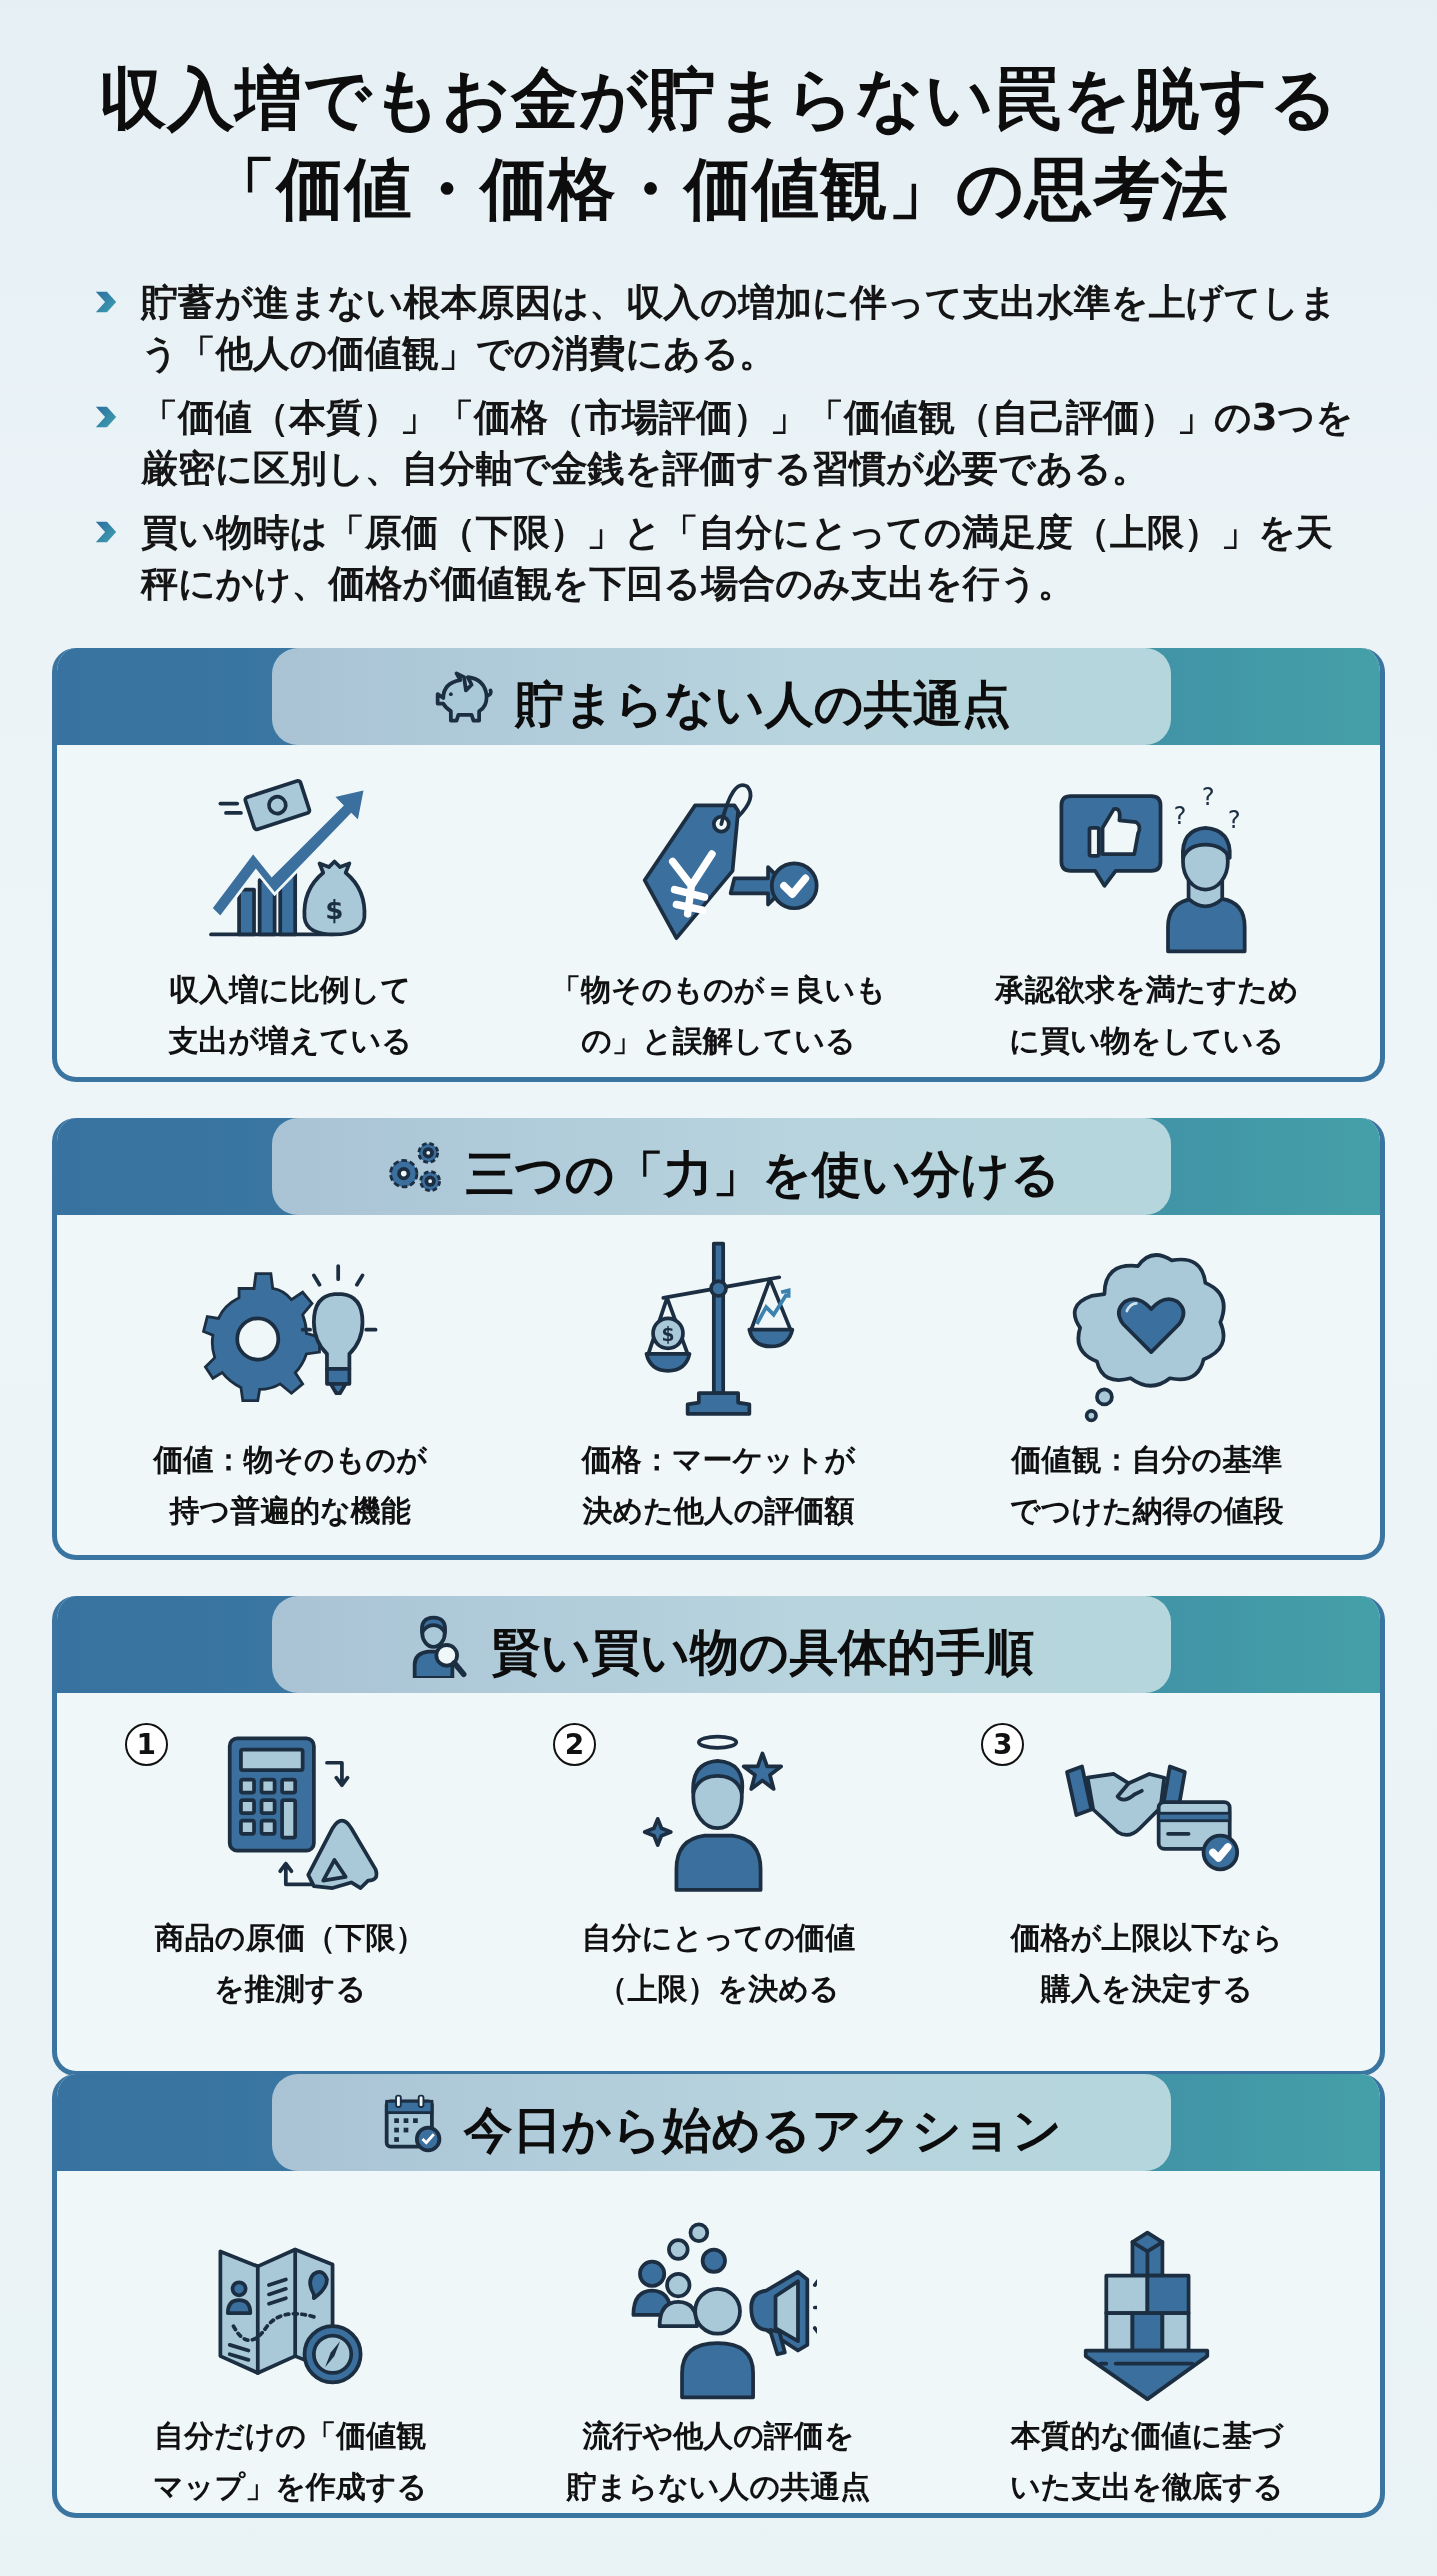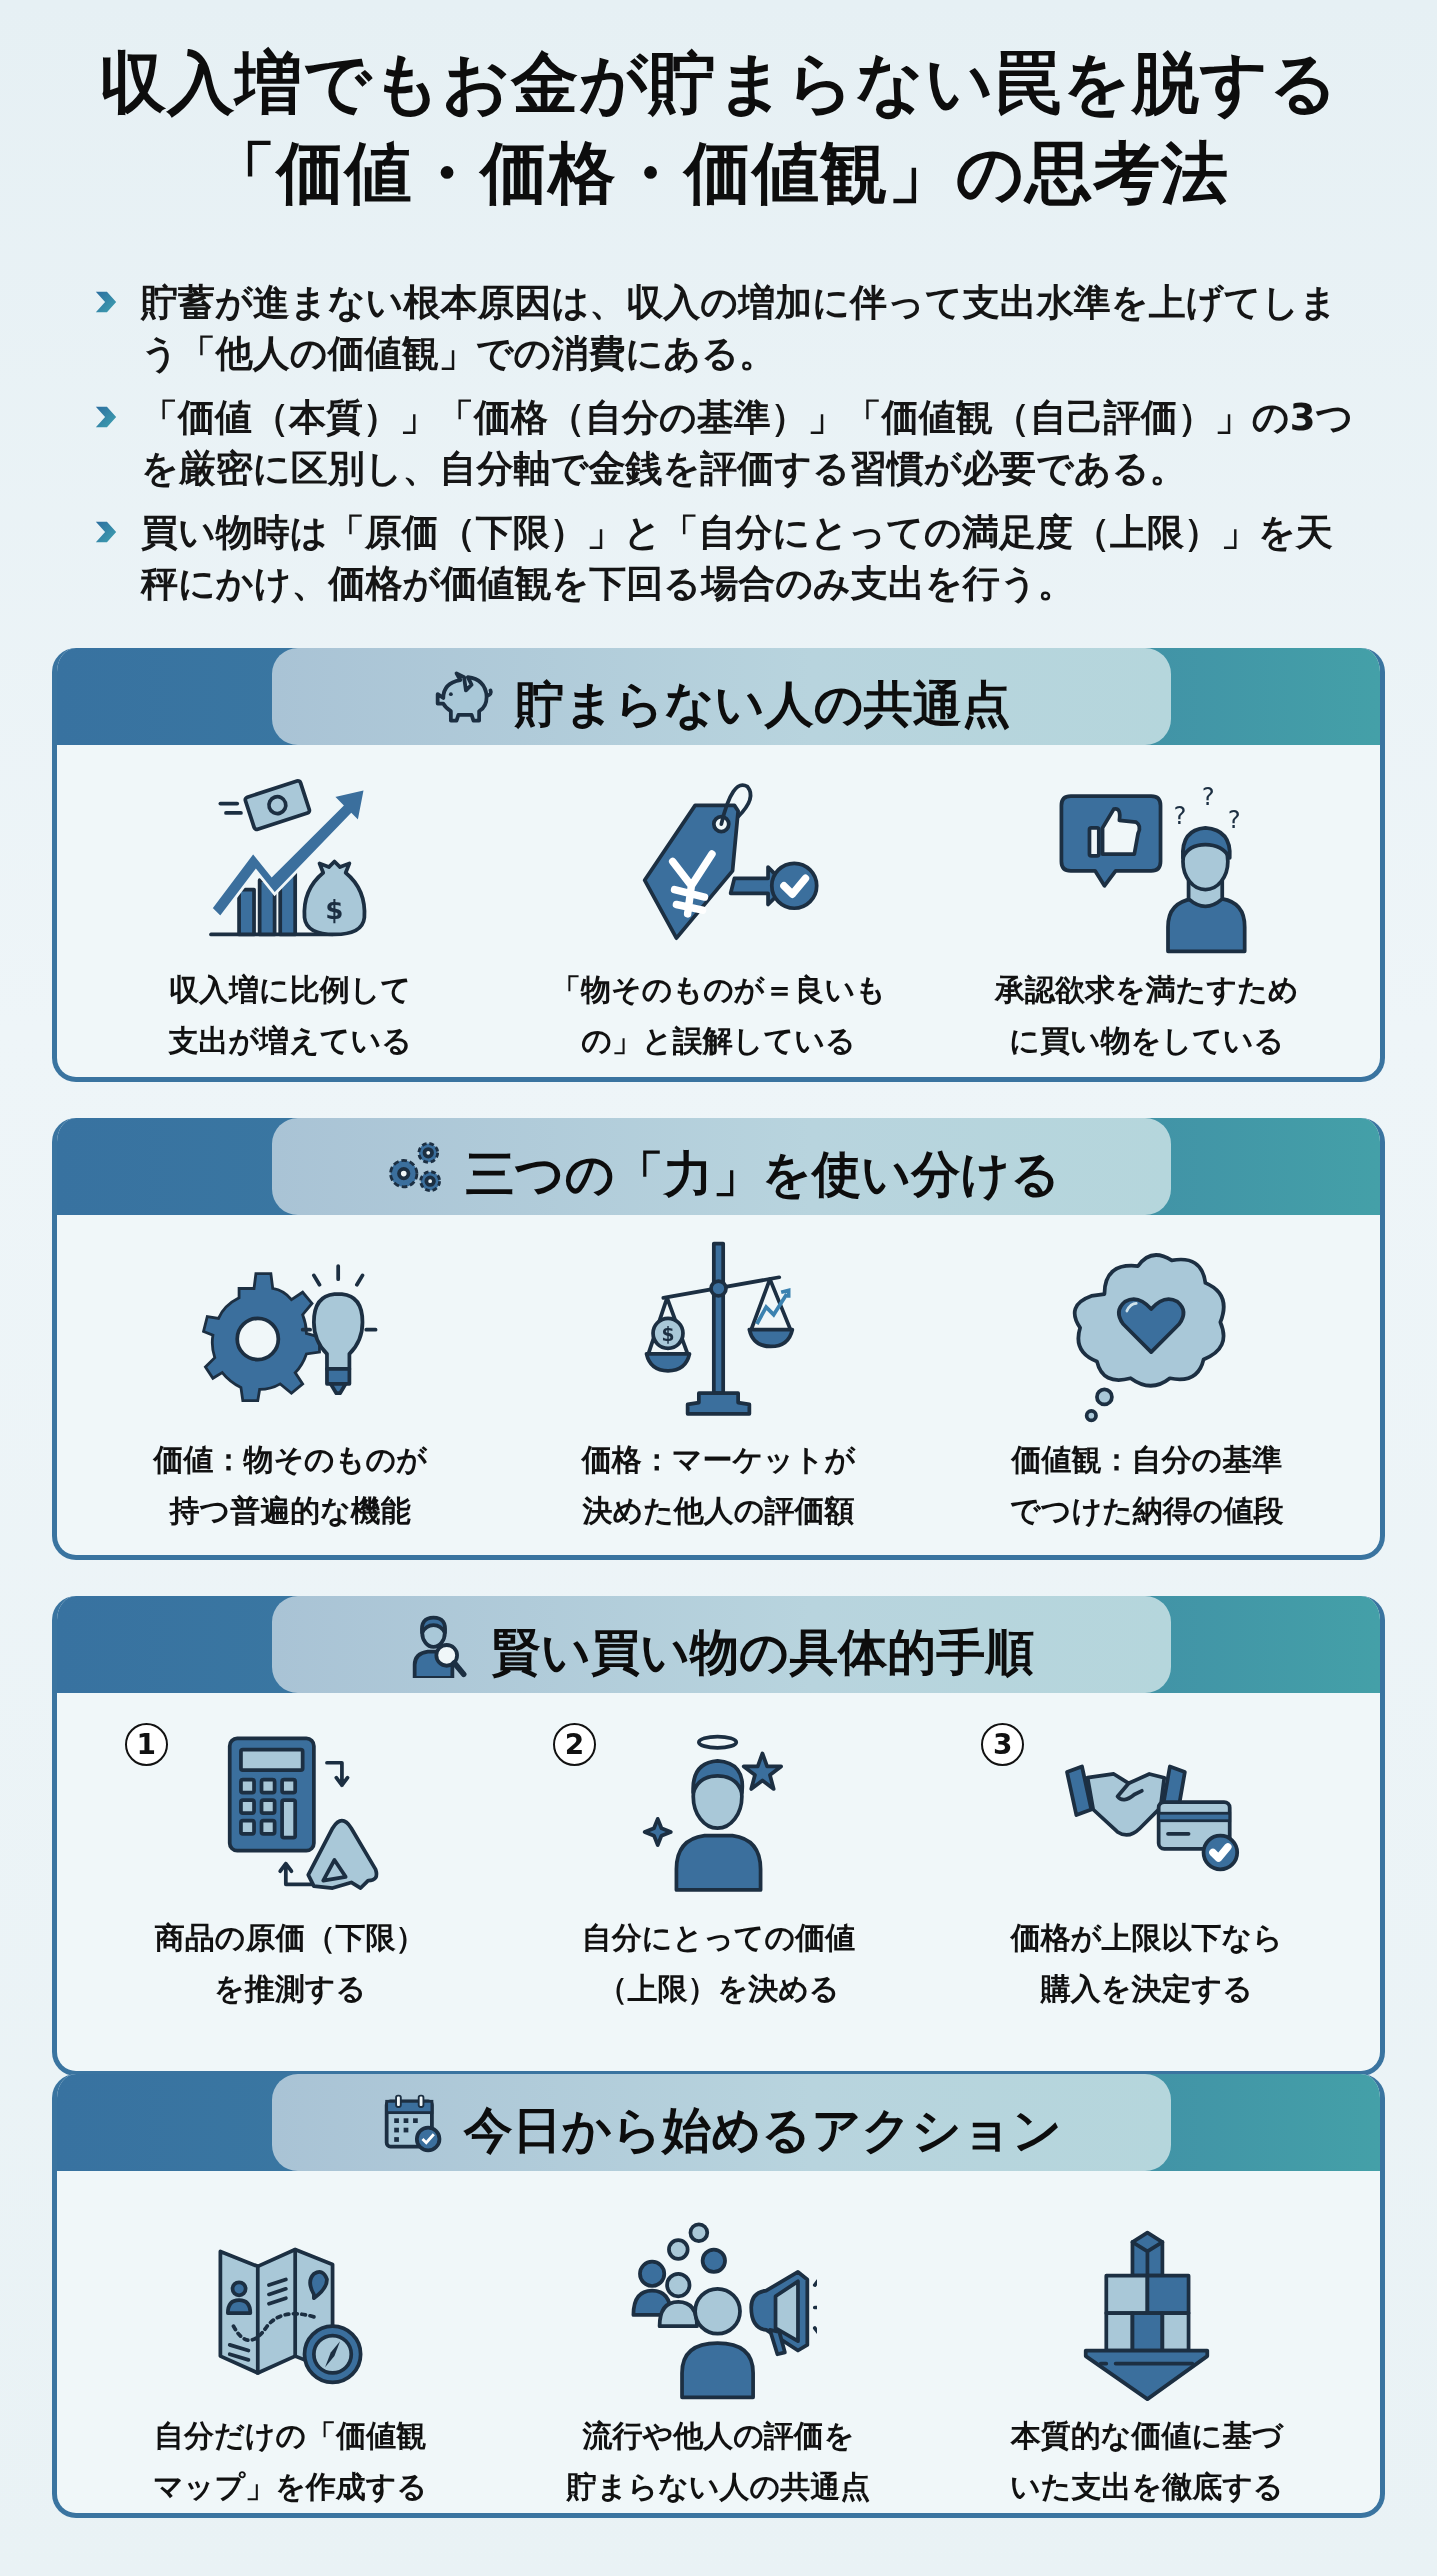--- a/index.html
+++ b/index.html
@@ -5,21 +5,21 @@
   * { box-sizing: border-box; margin: 0; padding: 0; }
   html, body { width: 1438px; height: 2576px; }
   body {
     background: linear-gradient(180deg, #e6f0f4 0%, #eef5f8 40%, #e9f2f5 100%);
     font-family: "DejaVu Sans", "Liberation Sans", sans-serif;
     color: #111;
     position: relative;
     overflow: hidden;
   }
   .title {
-    position: absolute; left: 0; top: 38px; width: 1438px;
+    position: absolute; left: 0; top: 54px; width: 1438px;
     text-align: center; font-weight: bold; font-size: 67px; line-height: 90px;
     letter-spacing: 0.9px; color: #0d0d0d;
   }
   .title div { white-space: nowrap; }
   .bullets { position: absolute; left: 94px; top: 277px; width: 1273px; }
   .bullet { position: relative; padding-left: 47px; font-weight: bold; font-size: 37px; line-height: 51px; margin-bottom: 13px; color: #151515; }
   .chev { position: absolute; left: 0; top: 13px; width: 24px; height: 24px; }
   .card {
     position: absolute; left: 52px; width: 1333px;
     border-radius: 24px; overflow: hidden;
@@ -74,21 +74,21 @@
           </linearGradient>
         </defs>
         <path d="M2 2 L14 2 L24 13 L14 24 L2 24 L12 13 Z" fill="url(#cg)"></path>
       </svg>
     <span>貯蓄が進まない根本原因は、収入の増加に伴って支出水準を上げてしまう「他人の価値観」での消費にある。</span>
   </div>
   <div class="bullet">
     <svg class="chev" viewBox="0 0 26 26">
         <path d="M2 2 L14 2 L24 13 L14 24 L2 24 L12 13 Z" fill="url(#cg)"></path>
       </svg>
-    <span>「価値（本質）」「価格（自分の基準）」「価値観（自己評価）」の3つを厳密に区別し、自分軸で金銭を評価する習慣が必要である。</span>
+    <span>「価値（本質）」「価格（市場評価）」「価値観（自己評価）」の3つを厳密に区別し、自分軸で金銭を評価する習慣が必要である。</span>
   </div>
   <div class="bullet">
     <svg class="chev" viewBox="0 0 26 26">
         <path d="M2 2 L14 2 L24 13 L14 24 L2 24 L12 13 Z" fill="url(#cg)"></path>
       </svg>
     <span>買い物時は「原価（下限）」と「自分にとっての満足度（上限）」を天秤にかけ、価格が価値観を下回る場合のみ支出を行う。</span>
   </div>
 </div>
 
 <div class="card" style="top:648px;height:434px;">

